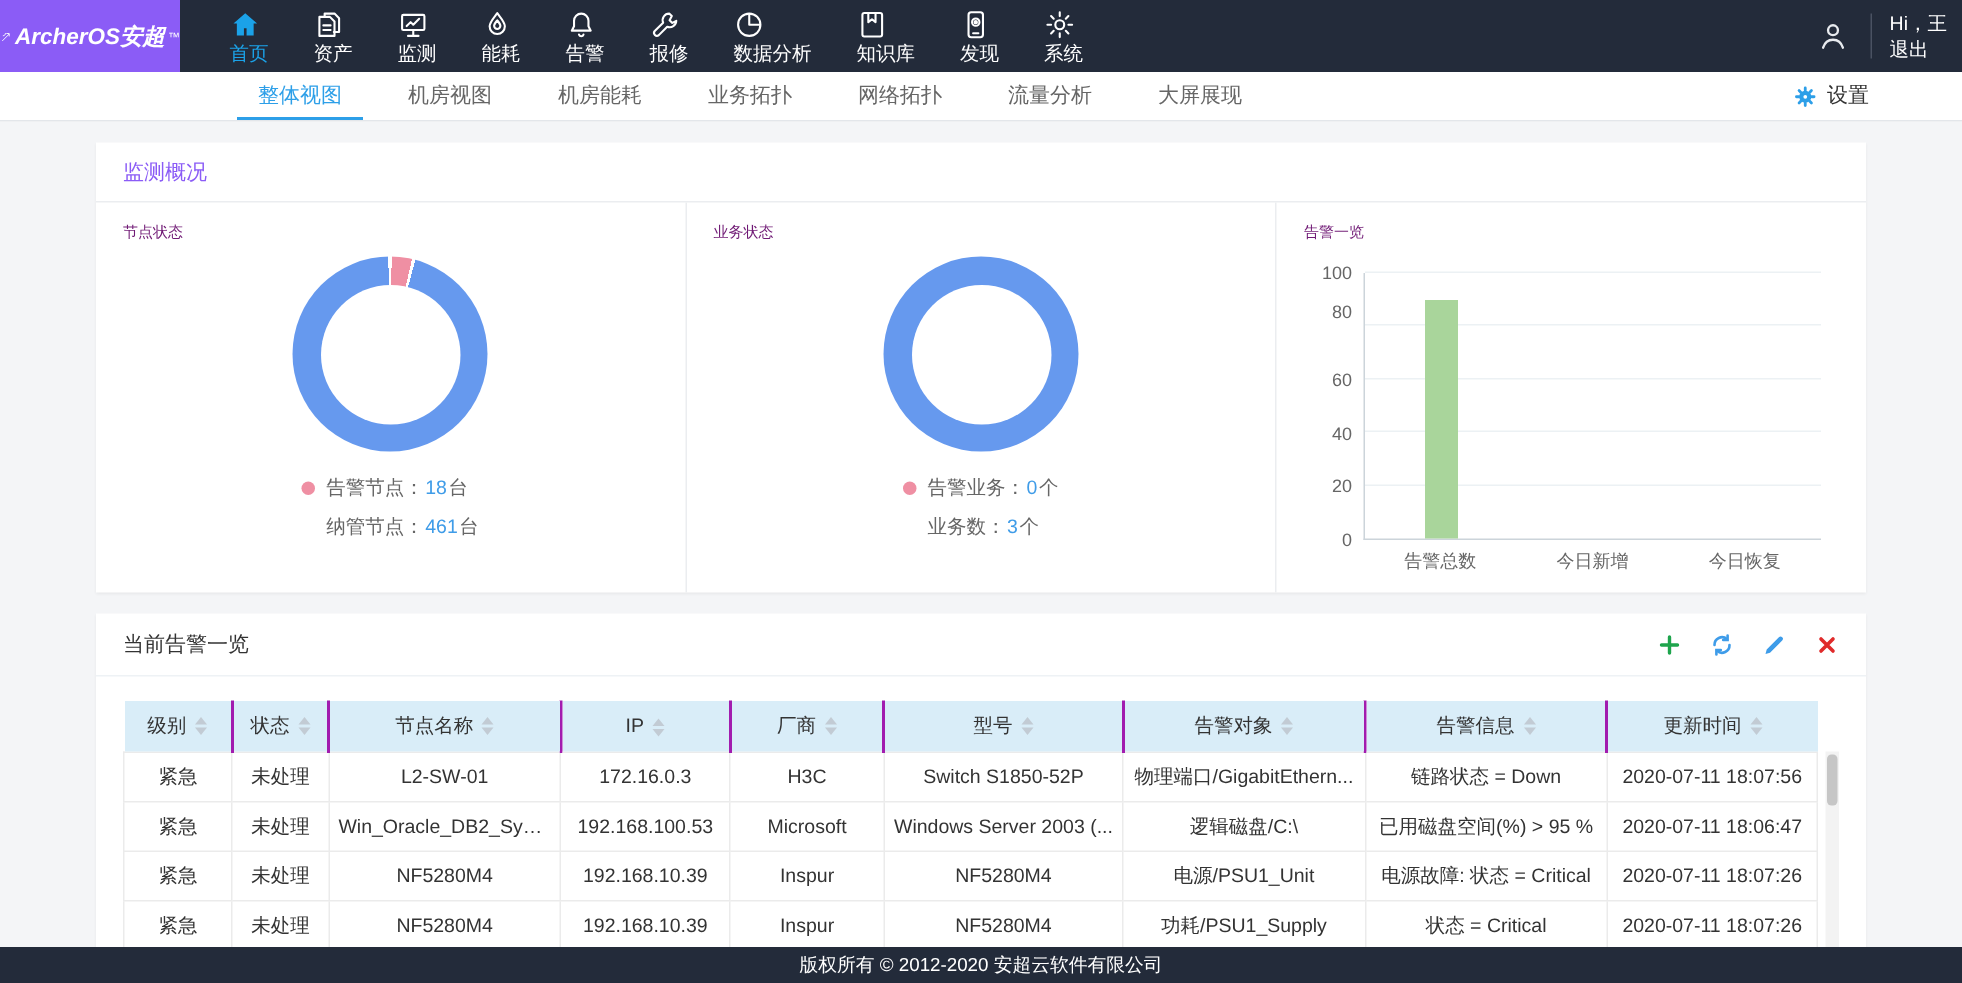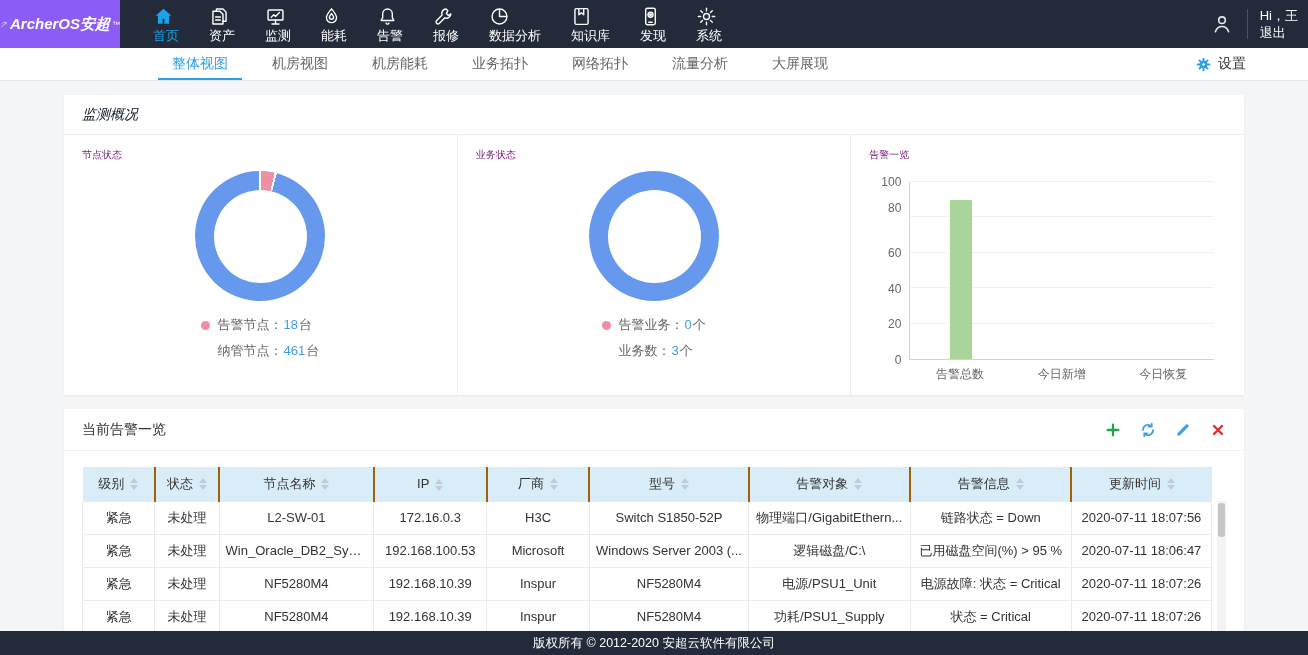--- a/index.html
+++ b/index.html
@@ -69,22 +69,22 @@
   .tab-settings .gico { width: 15px; height: 15px; color: #2d9fe8; }
   .tab-settings .gico svg { width: 100%; height: 100%; }
   .tab-settings .glabel { font-size: 14px; color: #333; }
 
   
   .main { padding: 14px 64px 0; height: 574px; overflow: hidden; }
   .card { background: #fff; box-shadow: 0 1px 2px rgba(0,0,0,.06); }
   .card + .card { margin-top: 14px; }
 
   .card-head {
-    padding: 11px 18px 10px; font-size: 14px; color: #0f172a;
-    border-bottom: 1px solid #ebedf0; display: flex; align-items: center; font-style: italic;
+    padding: 11px 18px 10px; font-size: 14px; color: #8b5cf6;
+    border-bottom: 1px solid #ebedf0; display: flex; align-items: center;
   }
 
   
   .panels { display: flex; height: 260px; }
   .panel { flex: 1; padding: 13px 18px 0; }
   .panel + .panel { border-left: 1px solid #ebedf0; }
   .panel-title { font-size: 10px; color: #701a75; }
 
   .donut-wrap { display: flex; flex-direction: column; align-items: center; }
   .donut { width: 130px; height: 130px; border-radius: 50%; position: relative; margin-top: 9px; }
@@ -113,21 +113,21 @@
   .table-title { font-size: 14px; color: #333; }
   .toolbar { margin-left: auto; display: flex; align-items: center; gap: 19px; }
   .tool-btn { width: 16px; height: 16px; cursor: pointer; }
   .tool-btn svg { width: 100%; height: 100%; display: block; }
 
   .table-zone { padding: 16px 18px 0; position: relative; }
   .table-scroll-pad { padding-right: 14px; }
   table.alarm { width: 100%; border-collapse: collapse; table-layout: fixed; font-size: 13px; }
   table.alarm th {
     background: #d9edf8; color: #333; font-weight: normal; height: 34px;
-    border-right: 2px solid #a16207; position: relative; padding: 0 4px;
+    border-right: 2px solid #a21caf; position: relative; padding: 0 4px;
   }
   table.alarm th:last-child { border-right: none; }
   .sort { display: inline-block; vertical-align: middle; margin-left: 6px; }
   .sort i { display: block; width: 0; height: 0; border-left: 4px solid transparent; border-right: 4px solid transparent; }
   .sort .up { border-bottom: 5px solid #c2cbd4; margin-bottom: 2px; }
   .sort .dn { border-top: 5px solid #c2cbd4; }
   table.alarm td {
     height: 33px; text-align: center; color: #333; border: 1px solid #ebebeb;
     padding: 0 6px; overflow: hidden; white-space: nowrap; text-overflow: ellipsis; background: #fff;
   }

